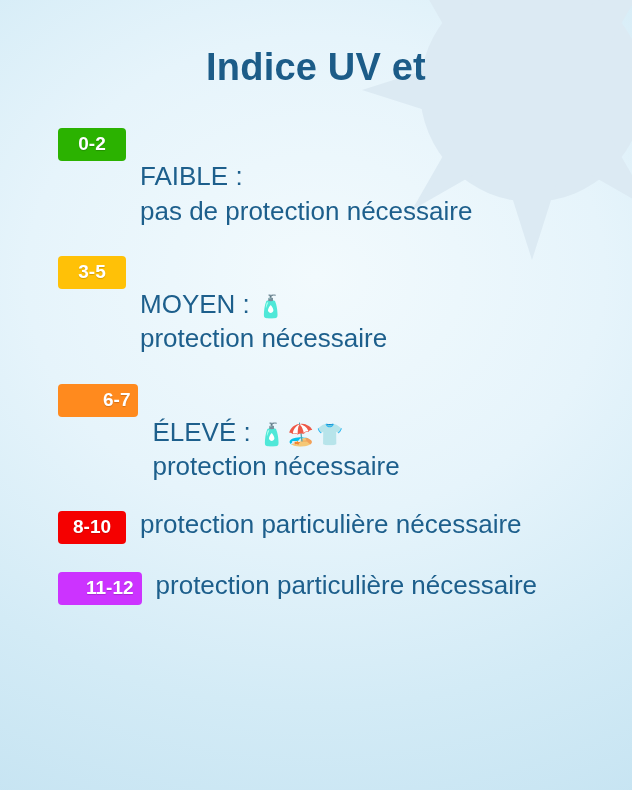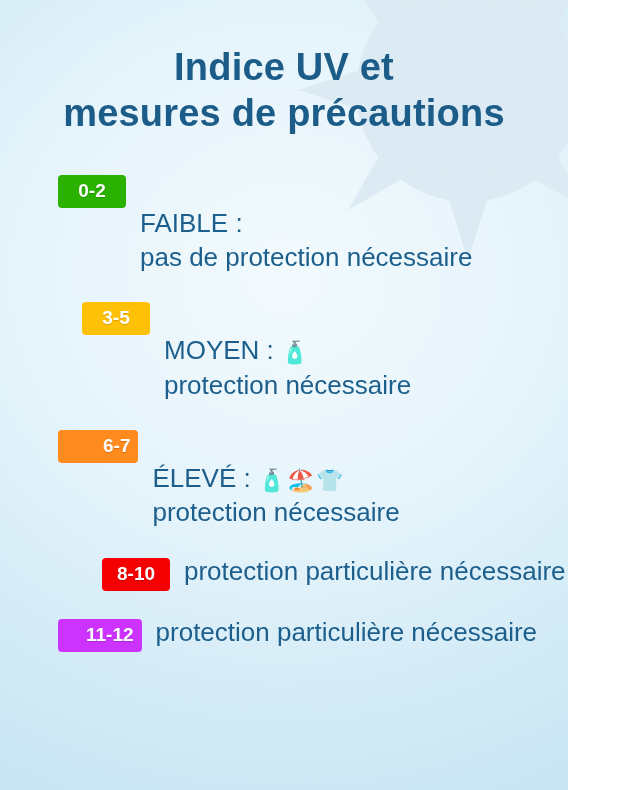--- a/index.html
+++ b/index.html
@@ -7,21 +7,21 @@
     padding: 0;
   }
   body {
     width: 632px;
     height: 790px;
     overflow: hidden;
     font-family: "Liberation Sans", sans-serif;
   }
   .poster {
     position: relative;
-    width: 568px;
+    width: 632px;
     height: 790px;
     box-sizing: border-box;
     background:
       radial-gradient(ellipse 120% 80% at 50% 35%, #f2fafd 0%, #e6f4fb 38%, #d3ebf6 68%, #c3e2f1 100%);
     overflow: hidden;
   }
   
   .sun-deco {
     position: absolute;
     top: -120px;
@@ -106,38 +106,37 @@
         <path d="M90 90 L165 133 L133 165 Z"></path>
         <path d="M330 90 L255 133 L287 165 Z"></path>
         <path d="M90 330 L133 255 L165 287 Z"></path>
         <path d="M330 330 L287 255 L255 287 Z"></path>
       </g>
     </svg>
   </div>
 
   <h1 class="title">
     <span>Indice UV et</span>
-    <span class="line2">mesures de précautions</span>
   </h1>
 
   <div class="rows">
 
     <div class="uv-row">
       <div class="badge" style="background: rgb(43, 178, 0);">0-2</div>
       <div class="row-text">
         <div class="row-head">
           <span>FAIBLE :</span>
           <span class="emoji"></span>
         </div>
         <div class="row-sub">pas de protection nécessaire</div>
       </div>
     </div>
 
     <div class="uv-row">
-      <div class="badge" style="background: rgb(255, 193, 7); margin-left: 24px;">3-5</div>
+      <div class="badge" style="background: rgb(255, 193, 7);">3-5</div>
       <div class="row-text">
         <div class="row-head">
           <span>MOYEN :</span>
           <span class="emoji">🧴</span>
         </div>
         <div class="row-sub">protection nécessaire</div>
       </div>
     </div>
 
     <div class="uv-row">
@@ -145,21 +144,21 @@
       <div class="row-text">
         <div class="row-head">
           <span>ÉLEVÉ :</span>
           <span class="emoji">🧴🏖️👕</span>
         </div>
         <div class="row-sub">protection nécessaire</div>
       </div>
     </div>
 
     <div class="uv-row">
-      <div class="badge" style="background: rgb(245, 0, 0); margin-left: 44px;">8-10</div>
+      <div class="badge" style="background: rgb(245, 0, 0);">8-10</div>
       <div class="row-text">
         <div class="row-sub">protection particulière nécessaire</div>
       </div>
     </div>
 
     <div class="uv-row">
       <div class="badge" style="background: rgb(204, 51, 255); padding-left: 28px;">11-12</div>
       <div class="row-text">
         <div class="row-sub">protection particulière nécessaire</div>
       </div>

